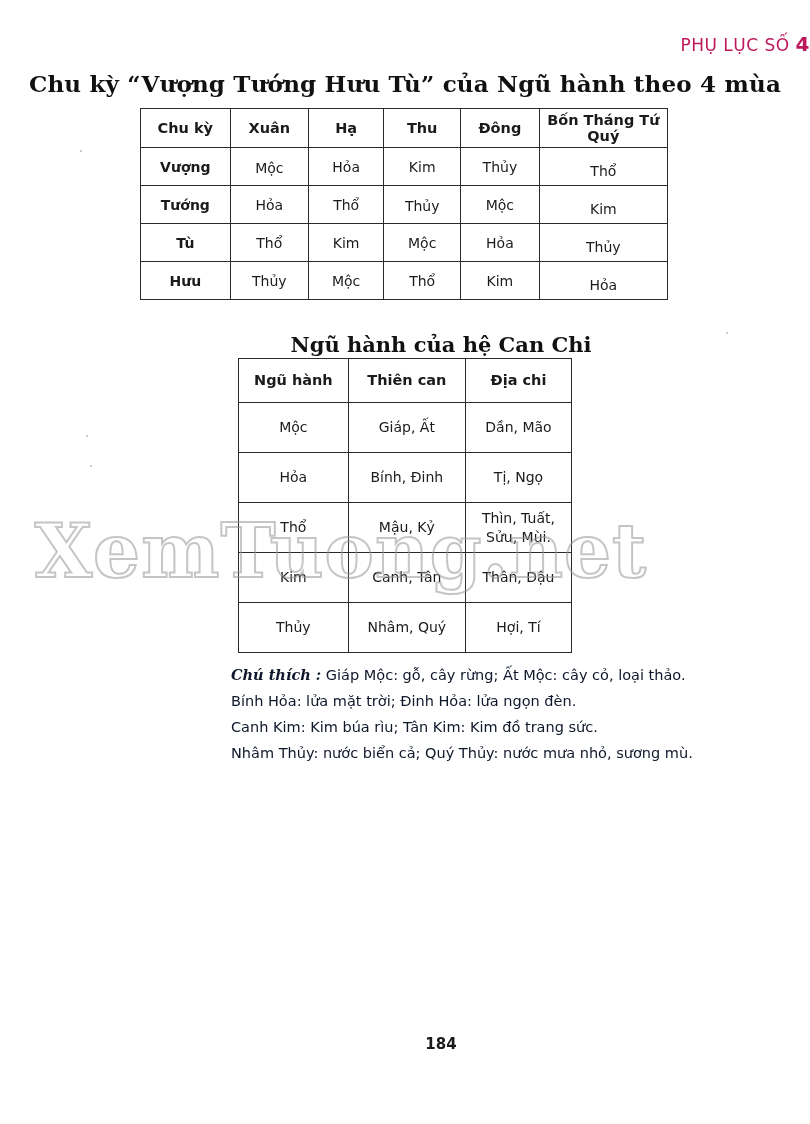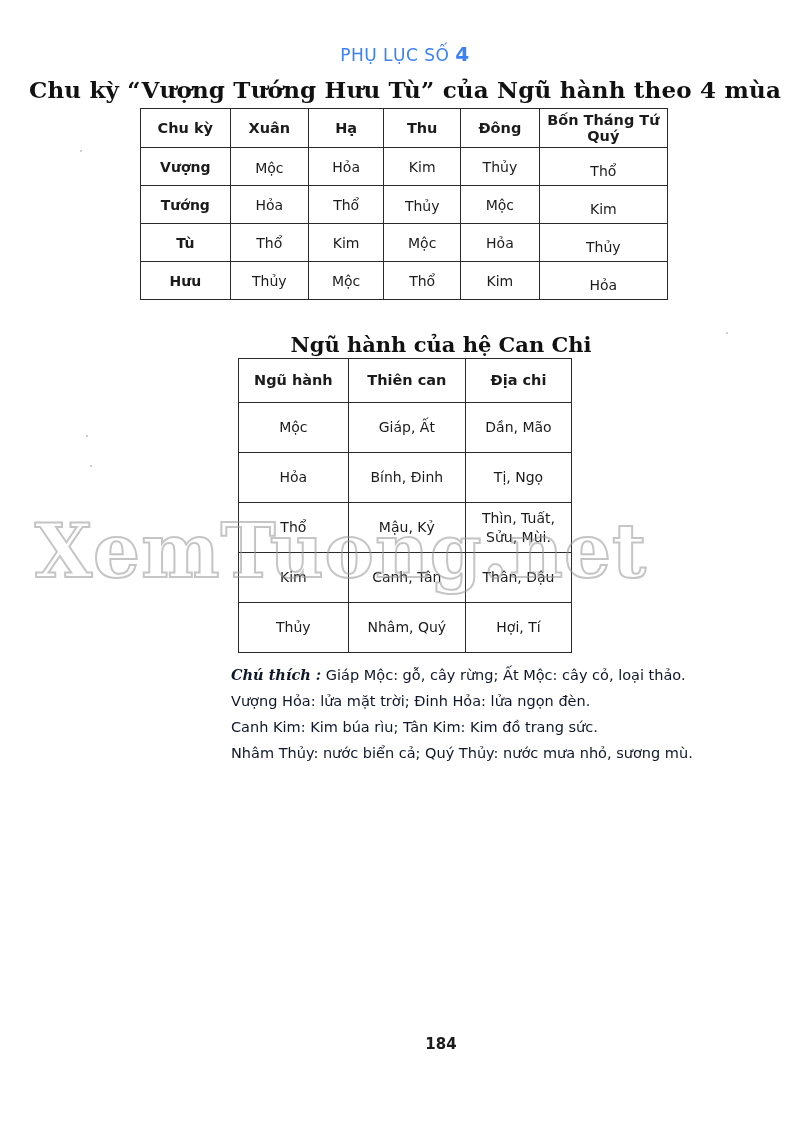--- a/index.html
+++ b/index.html
@@ -17,45 +17,44 @@
   }
   .page {
     position: relative;
     width: 810px;
     height: 1124px;
   }
 
   
   .appendix-label {
     position: absolute;
-    top: 42px;
-    left: 0;
-    width: 810px;
-    text-align: center;
+    top: 32px;
+    left: 0;
+    width: 810px;
+    text-align: right;
     font-size: 17px;
     letter-spacing: 0.5px;
     font-family: "DejaVu Sans", sans-serif;
-    color: #3b82f6;
+    color: #be185d;
   }
   .appendix-label .num {
     font-size: 20px;
     font-weight: bold;
   }
   .main-title {
     position: absolute;
     top: 70px;
     left: 0;
     width: 810px;
     text-align: center;
     font-size: 23px;
     font-weight: bold;
     font-family: "DejaVu Serif", serif;
     color: #111;
     letter-spacing: 0.2px;
-    margin-top: 6px;
   }
   .sub-title {
     position: absolute;
     top: 332px;
     left: 0;
     width: 810px;
     text-align: center;
     font-size: 21px;
     font-weight: bold;
     font-family: "DejaVu Serif", serif;
@@ -294,21 +293,21 @@
         <td class="d1">Nhâm, Quý</td>
         <td class="d2">Hợi, Tí</td>
       </tr>
     </tbody>
   </table>
 
   <div class="notes">
     <div>
       <span class="lead">Chú thích :</span><span> Giáp Mộc: gỗ, cây rừng; Ất Mộc: cây cỏ, loại thảo.</span>
     </div>
-    <div>Vượng Hỏa: lửa mặt trời; Đinh Hỏa: lửa ngọn đèn.</div>
+    <div>Bính Hỏa: lửa mặt trời; Đinh Hỏa: lửa ngọn đèn.</div>
     <div>Canh Kim: Kim búa rìu; Tân Kim: Kim đồ trang sức.</div>
     <div>Nhâm Thủy: nước biển cả; Quý Thủy: nước mưa nhỏ, sương mù.</div>
   </div>
 
   <div class="watermark">XemTuong.net</div>
 
   <div class="page-number">184</div>
 
 
   <span class="speck" style="left:80px; top:150px;"></span>

